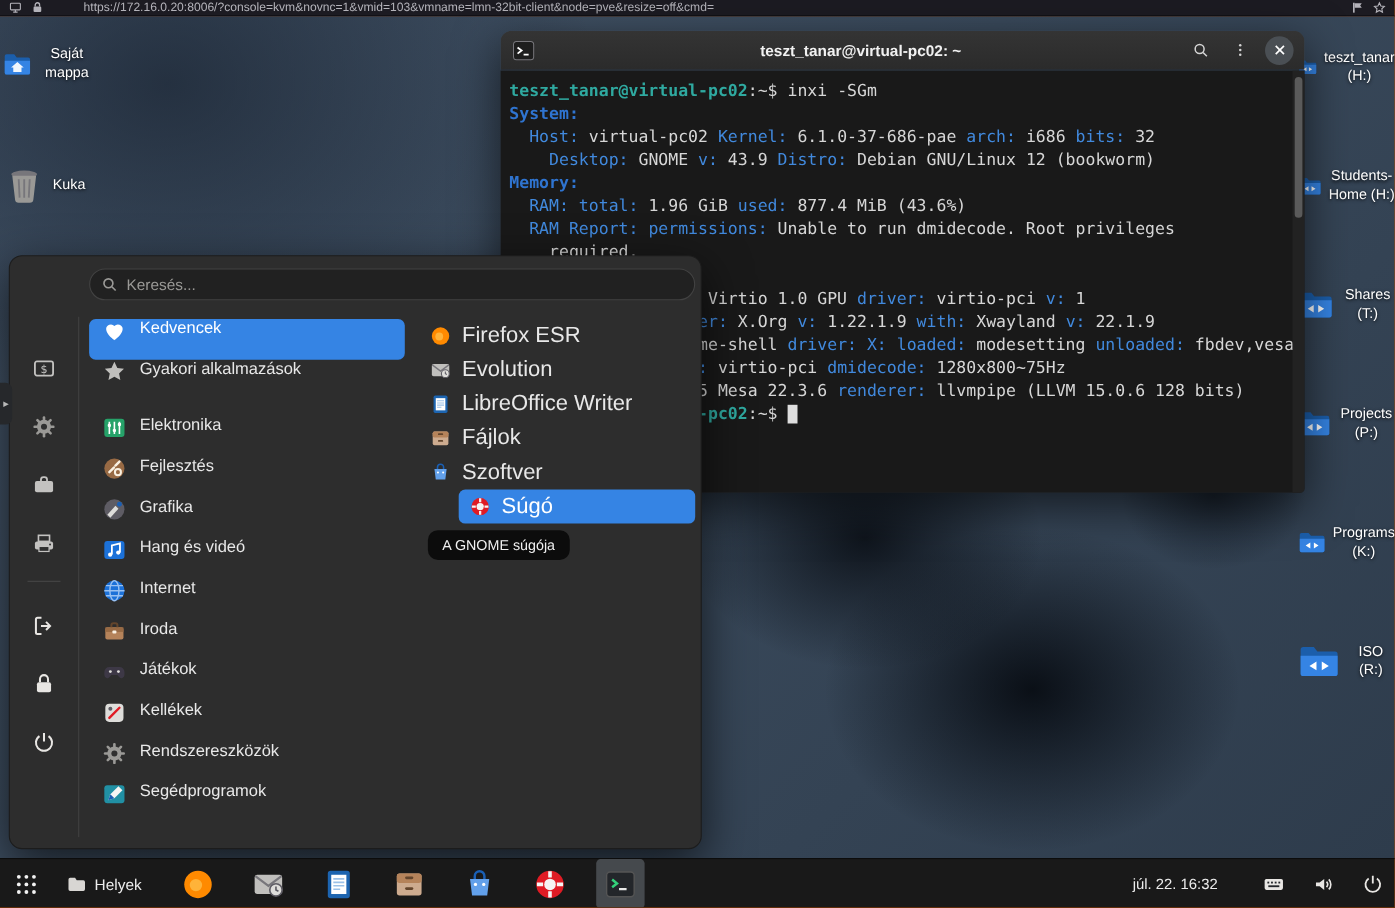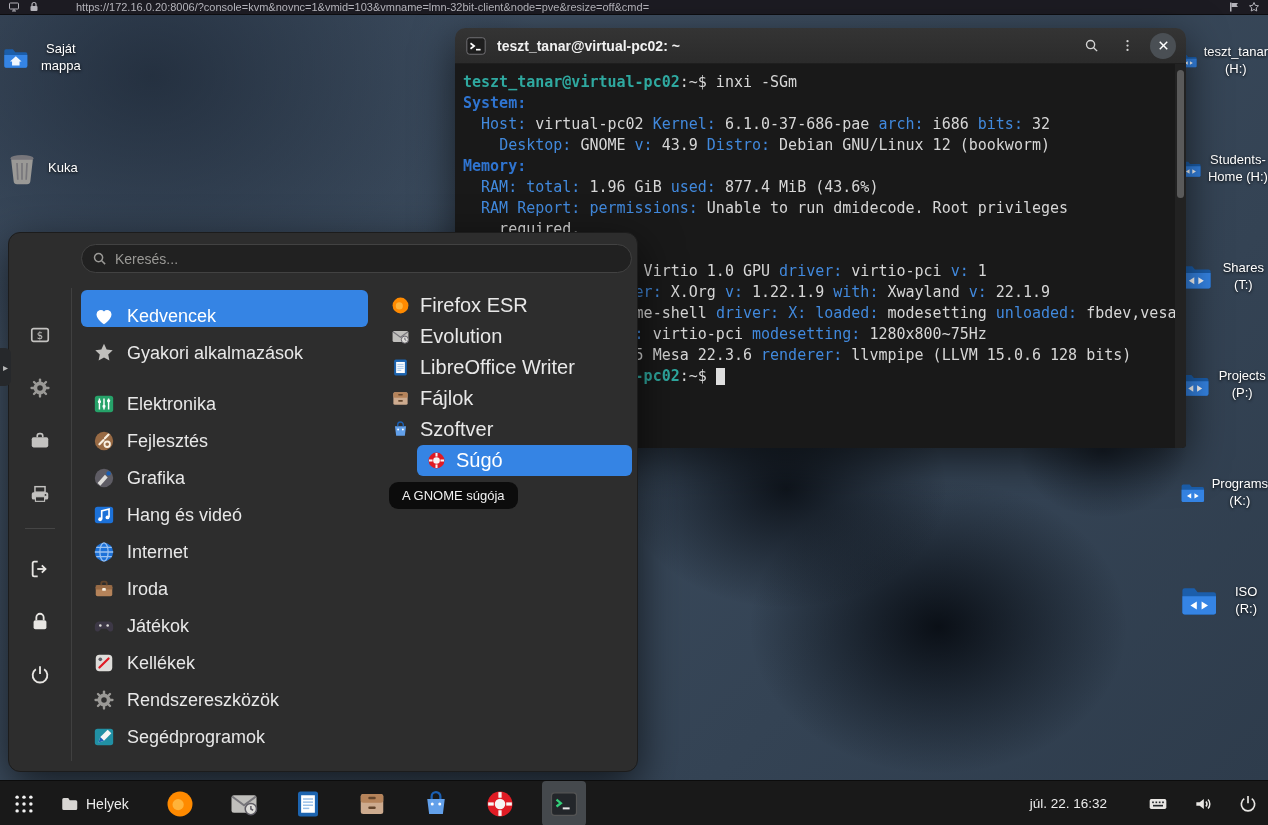--- a/index.html
+++ b/index.html
@@ -42,21 +42,21 @@
   #drives .dcell { left:0; width:88px; }
 
   
   .window { position:absolute; left:455px; top:13px; width:731px; height:420px;
     border-radius:10px 10px 4px 4px; box-shadow:0 12px 42px rgba(0,0,0,.6); z-index:3; }
   .titlebar { height:36px; border-radius:10px 10px 0 0;
     background:linear-gradient(#343434,#2b2b2b); border-bottom:1px solid #1e1e1e;
     display:flex; align-items:center; padding:0 10px; gap:10px; }
   .titlebar .ticn { width:22px; height:22px; display:inline-flex; }
   .titlebar .ticn svg { width:100%; height:100%; }
-  .win-title { flex:1; text-align:left; color:#f1f1f1; font-weight:bold; font-size:14px; }
+  .win-title { flex:1; text-align:center; color:#f1f1f1; font-weight:bold; font-size:14px; }
   .tb-btn { width:26px; height:26px; border-radius:50%; display:flex; align-items:center;
     justify-content:center; flex:0 0 auto; }
   .tb-btn svg { width:15px; height:15px; }
   .tb-close { background:#4a4f54; }
   .term-body { position:relative; height:384px; background:#191919; border-radius:0 0 4px 4px; overflow:hidden; }
   #term-lines { position:absolute; top:8px; left:8px; right:14px; }
   .tline { height:21px; line-height:21px; font-family:"DejaVu Sans Mono", monospace;
     font-size:15px; white-space:pre; }
   .seg-p { color:#2fa9a0; font-weight:bold; }
   .seg-c { color:#2f74d0; font-weight:bold; }
@@ -81,22 +81,22 @@
   .rail { position:absolute; left:0; width:62px; display:flex; flex-direction:column;
     align-items:center; gap:31px; }
   .rail-top { top:91px; }
   .rail-bottom { top:325px; }
   .rail-btn { width:26px; height:22px; display:flex; align-items:center; justify-content:center; }
   .rail-btn svg { width:22px; height:22px; }
   .rail-divider { position:absolute; left:16px; top:295px; width:30px; height:1px; background:#454545; }
   .v-divider { position:absolute; left:62px; top:55px; width:1px; height:473px; background:#404040; }
 
   #cat-list { position:absolute; left:72px; top:57px; width:287px; }
-  .cat-row { height:37px; display:flex; align-items:flex-end; gap:12px; padding:0 12px;
-    border-radius:6px; color:#e8e8e8; font-size:18px; }
+  .cat-row { height:37px; display:flex; align-items:flex-start; gap:12px; padding:0 12px;
+    border-radius:6px; color:#e8e8e8; font-size:15px; }
   .cat-row .icn { width:22px; height:22px; flex:0 0 auto; }
   .cat-row.sel { background:#3584e4; color:#fff; }
   .cat-gap { height:14px; }
 
   #app-list { position:absolute; left:372px; top:57px; width:251px; }
   .app-row { height:31px; display:flex; align-items:center; gap:10px; padding:0 10px;
     border-radius:6px; color:#e8e8e8; font-size:20px; }
   .app-row .icn { width:19px; height:19px; flex:0 0 auto; }
   .app-row.sel { background:#3584e4; color:#fff;margin-left:36px; }
 
@@ -288,21 +288,21 @@
             <div class="tline"><span class="seg-w">  </span><span class="seg-k">Host:</span><span class="seg-w"> virtual-pc02 </span><span class="seg-k">Kernel:</span><span class="seg-w"> 6.1.0-37-686-pae </span><span class="seg-k">arch:</span><span class="seg-w"> i686 </span><span class="seg-k">bits:</span><span class="seg-w"> 32</span></div>
             <div class="tline"><span class="seg-w">    </span><span class="seg-k">Desktop:</span><span class="seg-w"> GNOME </span><span class="seg-k">v:</span><span class="seg-w"> 43.9 </span><span class="seg-k">Distro:</span><span class="seg-w"> Debian GNU/Linux 12 (bookworm)</span></div>
             <div class="tline"><span class="seg-c">Memory:</span></div>
             <div class="tline"><span class="seg-w">  </span><span class="seg-k">RAM:</span><span class="seg-w"> </span><span class="seg-k">total:</span><span class="seg-w"> 1.96 GiB </span><span class="seg-k">used:</span><span class="seg-w"> 877.4 MiB (43.6%)</span></div>
             <div class="tline"><span class="seg-w">  </span><span class="seg-k">RAM Report:</span><span class="seg-w"> </span><span class="seg-k">permissions:</span><span class="seg-w"> Unable to run dmidecode. Root privileges</span></div>
             <div class="tline"><span class="seg-w">    required.</span></div>
             <div class="tline"><span class="seg-c">Graphics:</span></div>
             <div class="tline"><span class="seg-w">  </span><span class="seg-k">Device-1:</span><span class="seg-w"> Red Hat Virtio 1.0 GPU </span><span class="seg-k">driver:</span><span class="seg-w"> virtio-pci </span><span class="seg-k">v:</span><span class="seg-w"> 1</span></div>
             <div class="tline"><span class="seg-w">  </span><span class="seg-k">Display:</span><span class="seg-w"> x11 </span><span class="seg-k">server:</span><span class="seg-w"> X.Org </span><span class="seg-k">v:</span><span class="seg-w"> 1.22.1.9 </span><span class="seg-k">with:</span><span class="seg-w"> Xwayland </span><span class="seg-k">v:</span><span class="seg-w"> 22.1.9</span></div>
             <div class="tline"><span class="seg-w">    </span><span class="seg-k">compositor:</span><span class="seg-w"> gnome-shell </span><span class="seg-k">driver:</span><span class="seg-w"> </span><span class="seg-k">X:</span><span class="seg-w"> </span><span class="seg-k">loaded:</span><span class="seg-w"> modesetting </span><span class="seg-k">unloaded:</span><span class="seg-w"> fbdev,vesa</span></div>
-            <div class="tline"><span class="seg-w">    </span><span class="seg-k">dri:</span><span class="seg-w"> swrast </span><span class="seg-k">gpu:</span><span class="seg-w"> virtio-pci </span><span class="seg-k">modesetting:</span><span class="seg-w"> 1280x800~75Hz</span></div>
+            <div class="tline"><span class="seg-w">    </span><span class="seg-k">dri:</span><span class="seg-w"> swrast </span><span class="seg-k">gpu:</span><span class="seg-w"> virtio-pci </span><span class="seg-k">dmidecode:</span><span class="seg-w"> 1280x800~75Hz</span></div>
             <div class="tline"><span class="seg-w">  </span><span class="seg-k">API:</span><span class="seg-w"> OpenGL </span><span class="seg-k">v:</span><span class="seg-w"> 4.5 Mesa 22.3.6 </span><span class="seg-k">renderer:</span><span class="seg-w"> llvmpipe (LLVM 15.0.6 128 bits)</span></div>
             <div class="tline"><span class="seg-p">teszt_tanar@virtual-pc02</span><span class="seg-w">:~$ </span><span class="seg-cur"> </span></div>
           </div>
         <div class="term-scroll-track">
           <div class="term-scroll-thumb"></div>
         </div>
       </div>
     </div>
 
     <div class="menu">

